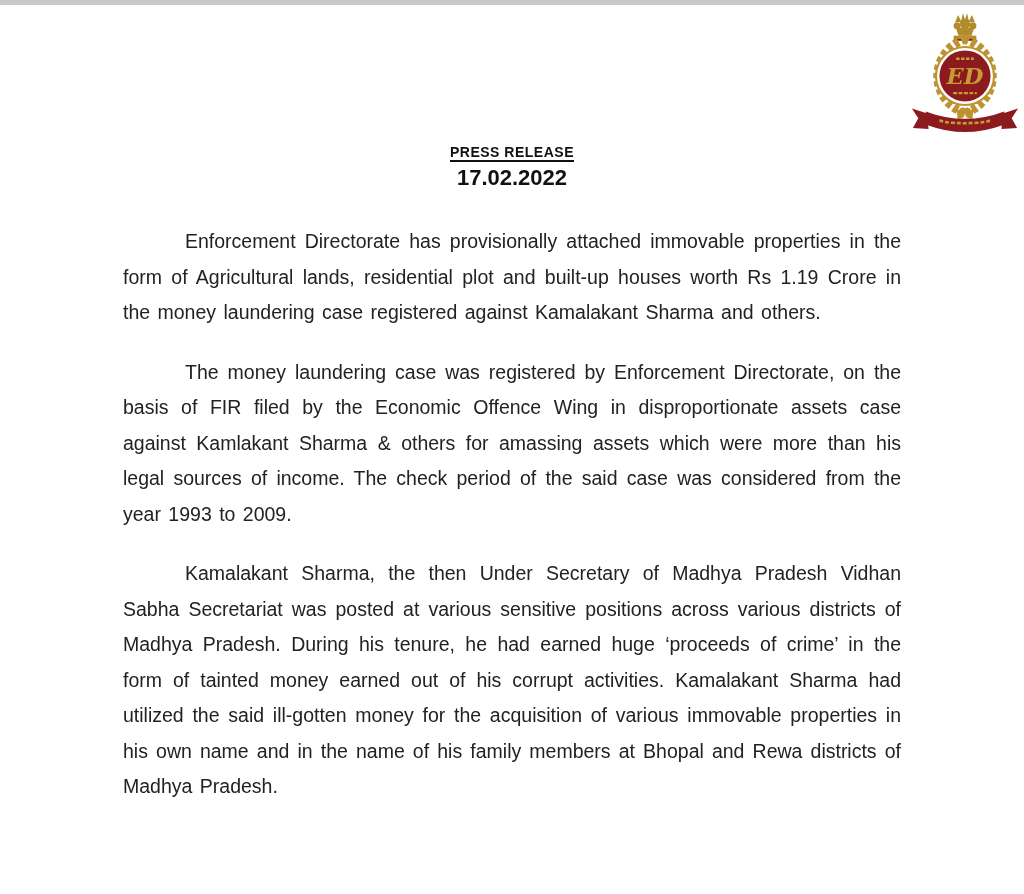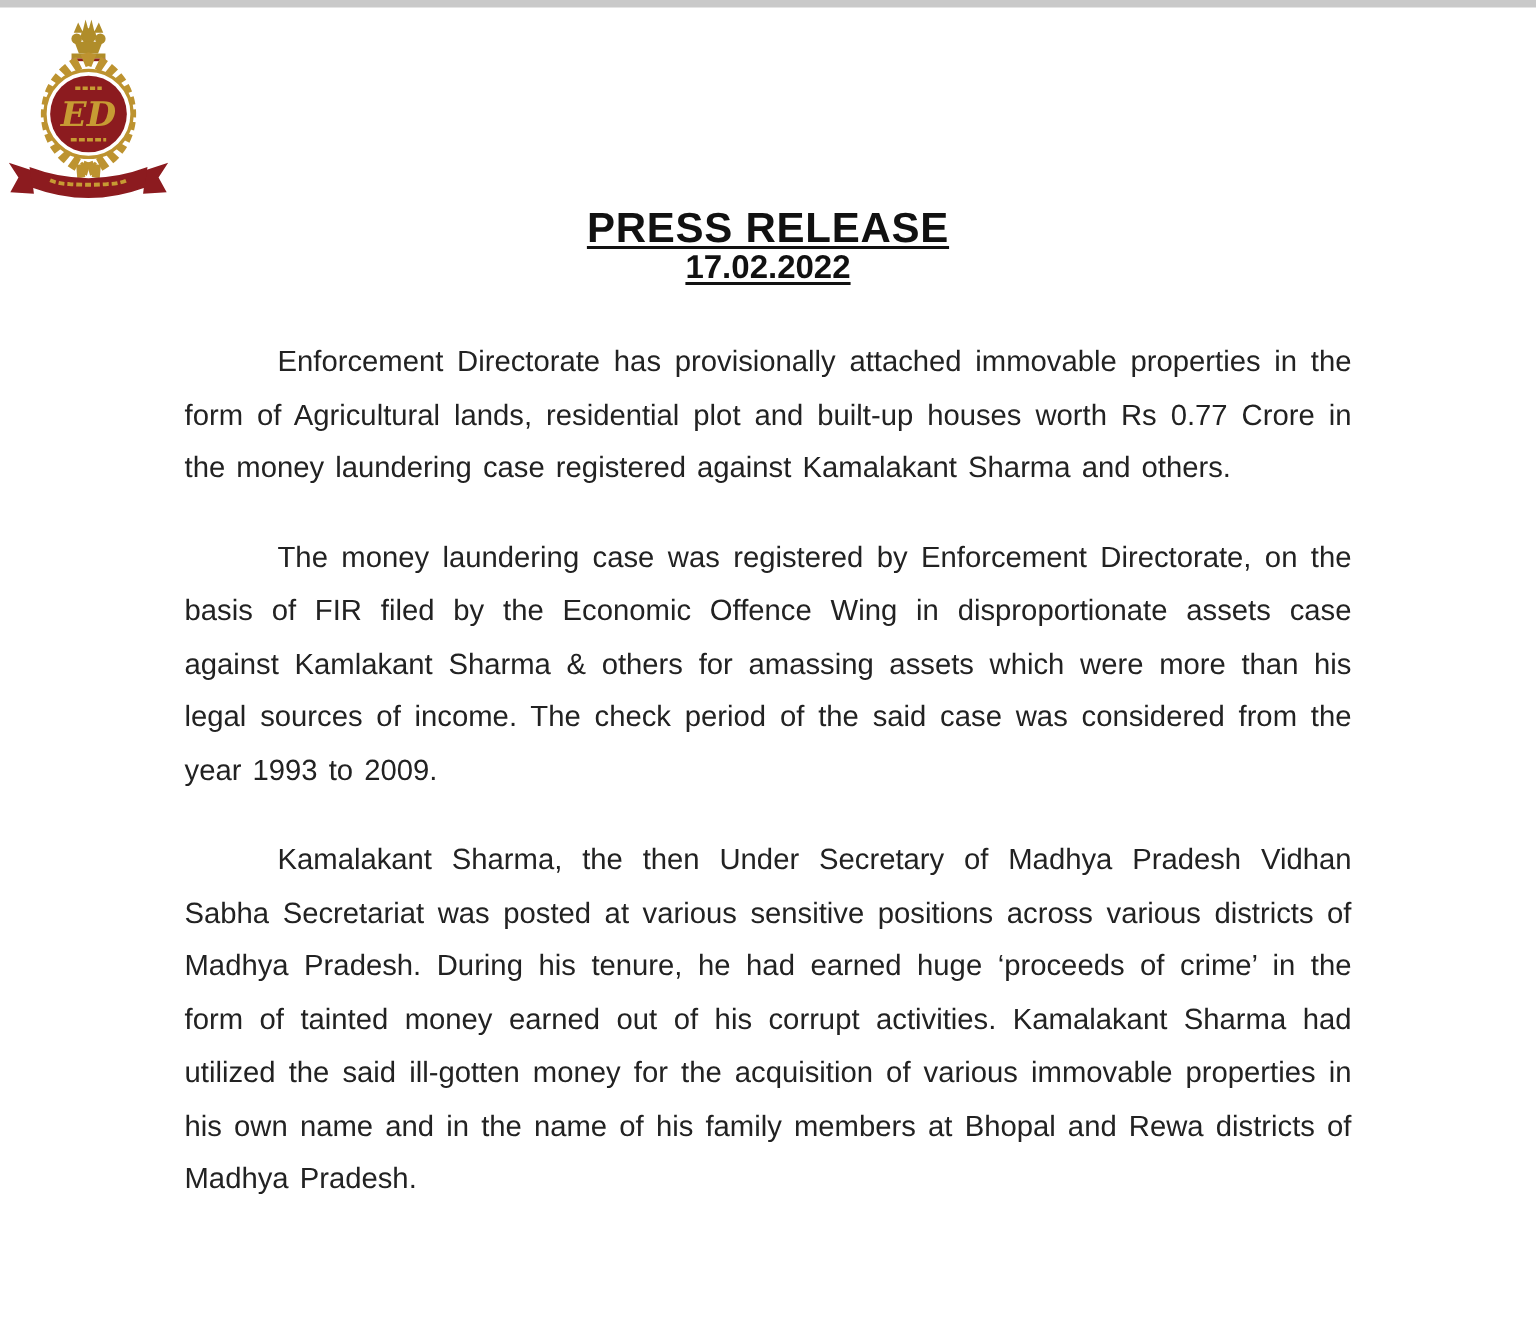--- a/index.html
+++ b/index.html
@@ -11,42 +11,41 @@
     overflow: hidden;
     font-family: "Liberation Sans", sans-serif;
   }
   .top-strip {
     width: 100%;
     height: 5px;
     background: #c9c9c9;
   }
   .logo-wrap {
     display: flex;
-    justify-content: flex-start;
+    justify-content: flex-end;
     margin-top: 8px;
   }
   .press-title {
     text-align: center;
-    font-size: 28px;
+    font-size: 14px;
     line-height: 26px;
     font-weight: bold;
     letter-spacing: 0.5px;
     color: #111111;
     text-decoration: underline;
     text-decoration-thickness: 2px;
     text-underline-offset: 3px;
     margin-top: 2px;
   }
   .press-date {
     text-align: center;
     font-size: 22px;
     line-height: 25px;
     font-weight: bold;
     color: #111111;
-    text-decoration: underline;
     text-decoration-thickness: 2px;
     text-underline-offset: 3px;
   }
   .doc {
     margin: 34px 123px 0 123px;
     color: #222222;
     font-size: 19.5px;
     line-height: 35.5px;
     text-align: justify;
   }
@@ -95,16 +94,16 @@
       <path d="M20,100 Q60,115 100,100 L98,114 Q60,128 22,114 Z" fill="#8c1b1f"></path>
       <path d="M34,109 q6,2.5 13,2.5 q13,1 26,0 q7,0 13,-2.5" stroke="#c79b33" stroke-width="2.6" stroke-dasharray="4 2" fill="none"></path>
     </g>
   </svg>
 </div>
 
 <div class="press-title">PRESS RELEASE</div>
 <div class="press-date">17.02.2022</div>
 
 <div class="doc">
-  <p>Enforcement Directorate has provisionally attached immovable properties in the form of Agricultural lands, residential plot and built-up houses worth Rs 0.77 Crore in the money laundering case registered against Kamalakant Sharma and others.</p>
+  <p>Enforcement Directorate has provisionally attached immovable properties in the form of Agricultural lands, residential plot and built-up houses worth Rs 1.19 Crore in the money laundering case registered against Kamalakant Sharma and others.</p>
   <p>The money laundering case was registered by Enforcement Directorate, on the basis of FIR filed by the Economic Offence Wing in disproportionate assets case against Kamlakant Sharma &amp; others for amassing assets which were more than his legal sources of income. The check period of the said case was considered from the year 1993 to 2009.</p>
   <p>Kamalakant Sharma, the then Under Secretary of Madhya Pradesh Vidhan Sabha Secretariat was posted at various sensitive positions across various districts of Madhya Pradesh. During his tenure, he had earned huge ‘proceeds of crime’ in the form of tainted money earned out of his corrupt activities. Kamalakant Sharma had utilized the said ill-gotten money for the acquisition of various immovable properties in his own name and in the name of his family members at Bhopal and Rewa districts of Madhya Pradesh.</p>
 </div>
 
 </body></html>

